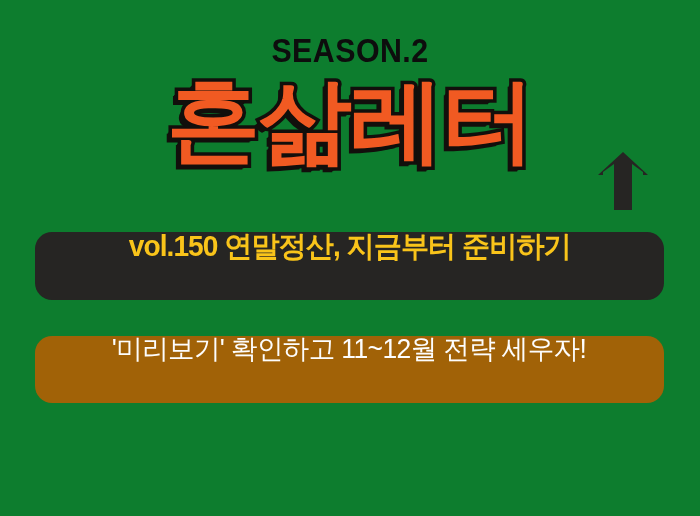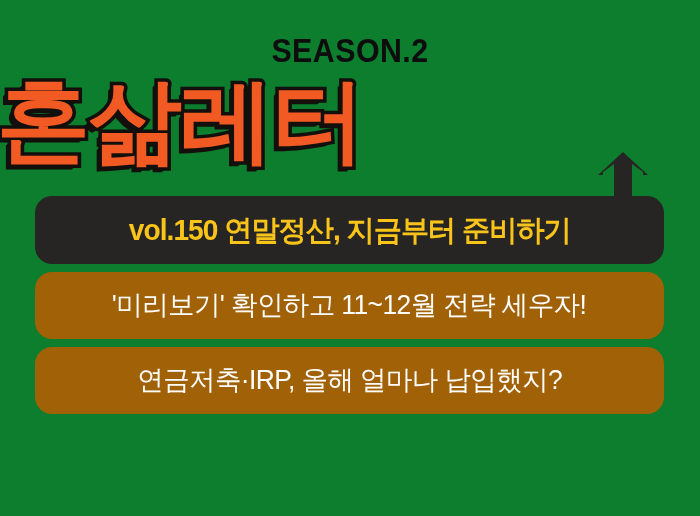--- a/index.html
+++ b/index.html
@@ -43,21 +43,21 @@
     color: #0d0d0d;
     line-height: 1;
     transform: scaleX(0.92);
   }
 
   .wordmark-wrap {
     position: absolute;
     left: 0;
     top: 74px;
     width: 700px;
-    text-align: left;
+    text-align: center;
     line-height: 1;
   }
 
   .wordmark {
     display: inline-block;
     font-size: 92px;
     font-weight: 700;
     line-height: 1;
     letter-spacing: -2px;
     color: #f15a22;
@@ -90,24 +90,24 @@
     top: 196px;
     width: 629px;
   }
 
   .row {
     position: relative;
     height: 67px;
     margin-bottom: 8px;
     border-radius: 17px;
     display: flex;
-    align-items: center;
     justify-content: center;
     box-sizing: border-box;
     padding: 0 0;
+    margin-top: 36px;
   }
 
   .row:last-child {
     margin-bottom: 0;
   }
 
   .row-featured {
     background: #262523;
     height: 68px;
   }
@@ -160,19 +160,16 @@
 
     <div class="row row-featured">
       <span class="row-text">vol.150 연말정산, 지금부터 준비하기</span>
     </div>
 
     <div class="row row-standard">
       <span class="row-text">'미리보기' 확인하고 11~12월 전략 세우자!</span>
     </div>
 
 
-    <div class="row row-standard">
-      <span class="row-text">연금저축·IRP, 올해 얼마나 납입했지?</span>
-    </div>
 
   </div>
 
 </div>
 
 </body></html>

